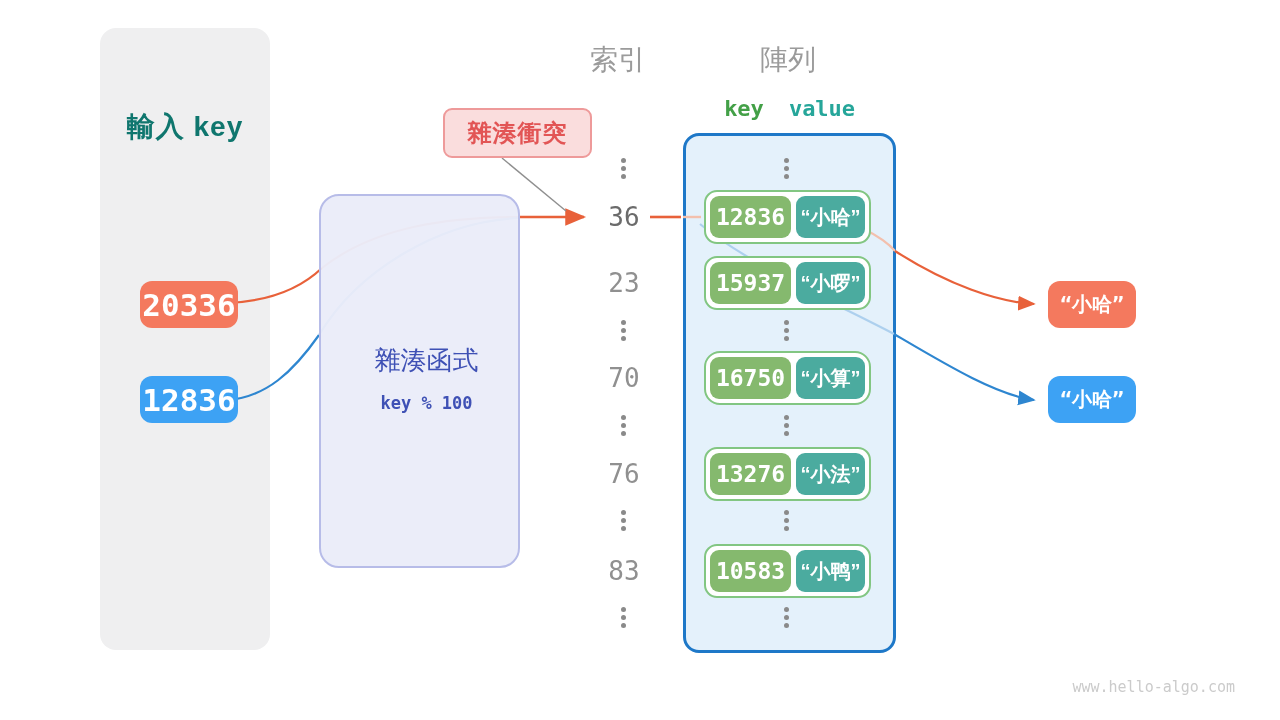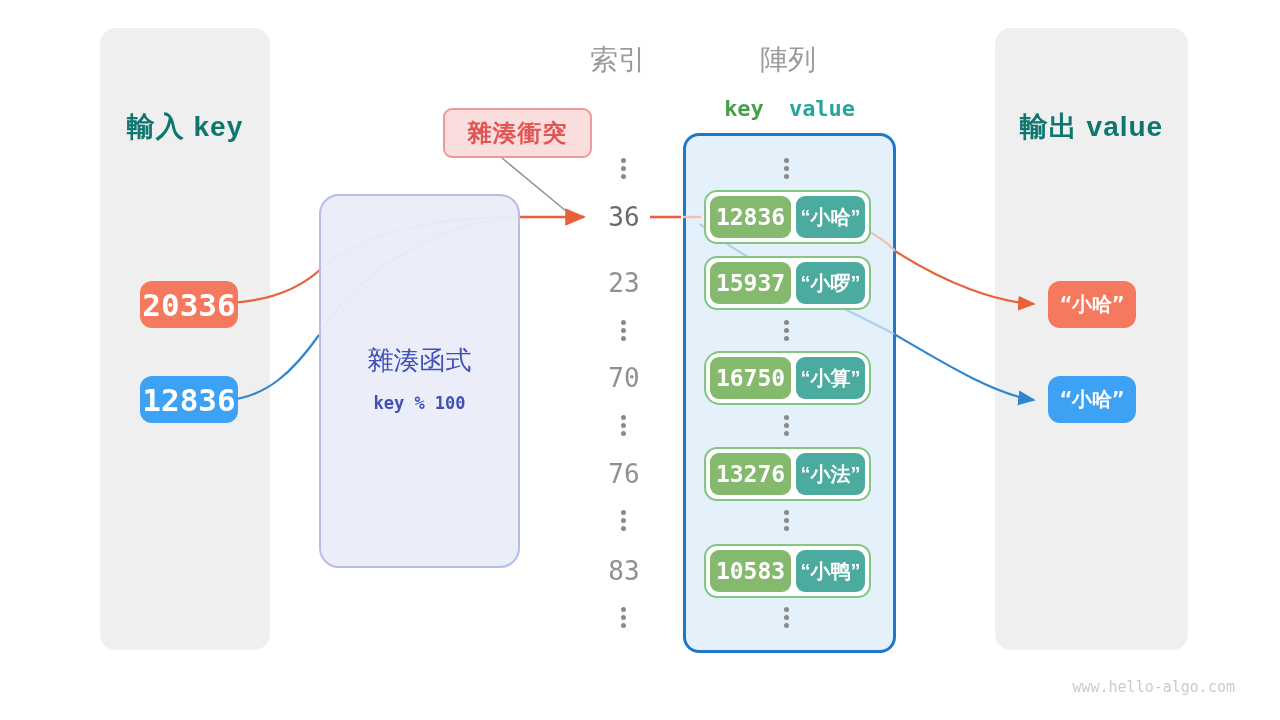--- a/index.html
+++ b/index.html
@@ -14,21 +14,21 @@
                font-weight:700;font-size:28px;color:#0f766e;letter-spacing:1px;margin-top:36px;}
 
   
   .col-title{position:absolute;transform:translate(-50%,-50%);font-weight:400;
              font-size:28px;color:#9b9b9b;white-space:nowrap;}
   .kv-span{position:absolute;transform:translate(-50%,-50%);font-family:"DejaVu Sans Mono",monospace;
            font-weight:600;font-size:22px;white-space:nowrap;}
 
   
   .hash-box{position:absolute;left:319px;top:194px;width:201px;height:374px;box-sizing:border-box;
-            background:rgba(233,236,249,0.92);border:2px solid #b7bce8;border-radius:20px;z-index:3;}
+            background:rgba(233,236,249,0.92);border:2px solid #b7bce8;border-radius:20px;z-index:3;padding-left:7px;}
   .hash-name{position:absolute;top:147px;width:100%;text-align:center;font-size:26px;
              color:#3f51b5;font-weight:500;}
   .hash-formula{position:absolute;top:197px;width:100%;text-align:center;font-size:17px;
                 color:#3f51b5;font-weight:600;font-family:"DejaVu Sans Mono",monospace;}
 
   
   .collision{position:absolute;left:443px;top:108px;width:149px;height:50px;box-sizing:border-box;
              background:#fadddd;border:2px solid #ee9a9a;border-radius:9px;display:flex;
              align-items:center;justify-content:center;font-weight:700;font-size:24px;
              color:#e25555;z-index:4;letter-spacing:1px;}
@@ -69,23 +69,20 @@
   .watermark{position:absolute;right:45px;top:678px;font-family:"DejaVu Sans Mono",monospace;
              font-size:15px;color:#cbcbcb;z-index:5;}
 </style>
 </head>
 <body>
 
 <div class="stage">
 
   <div class="panel left">
     <div class="panel-title">輸入 key</div>
-  </div>
-  <div class="panel right">
-    <div class="panel-title">輸出 value</div>
   </div>
 
   <div class="array-box"></div>
 
   <svg class="arrows" viewBox="0 0 1280 720">
     <defs>
       <marker id="ah-o" markerWidth="9" markerHeight="8" refX="7.2" refY="4" orient="auto">
         <path d="M0,0.6 L8,4 L0,7.4 Z" fill="#e8613a"></path>
       </marker>
       <marker id="ah-b" markerWidth="9" markerHeight="8" refX="7.2" refY="4" orient="auto">

